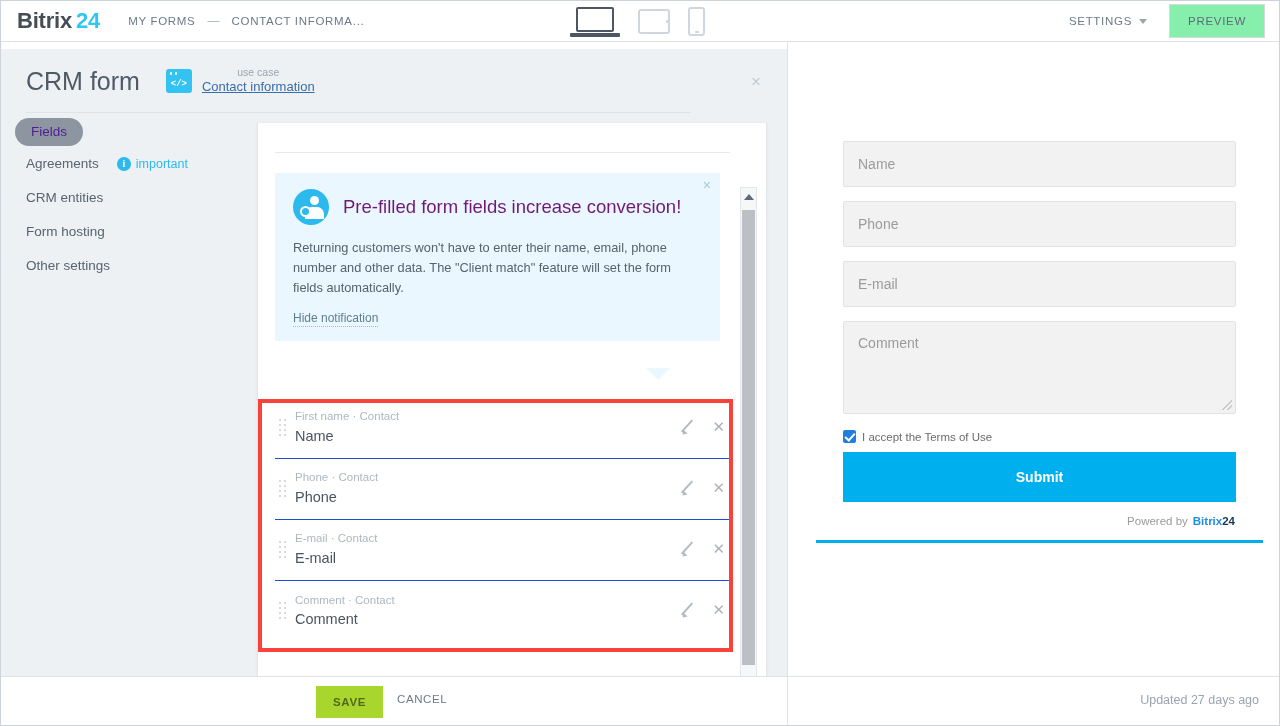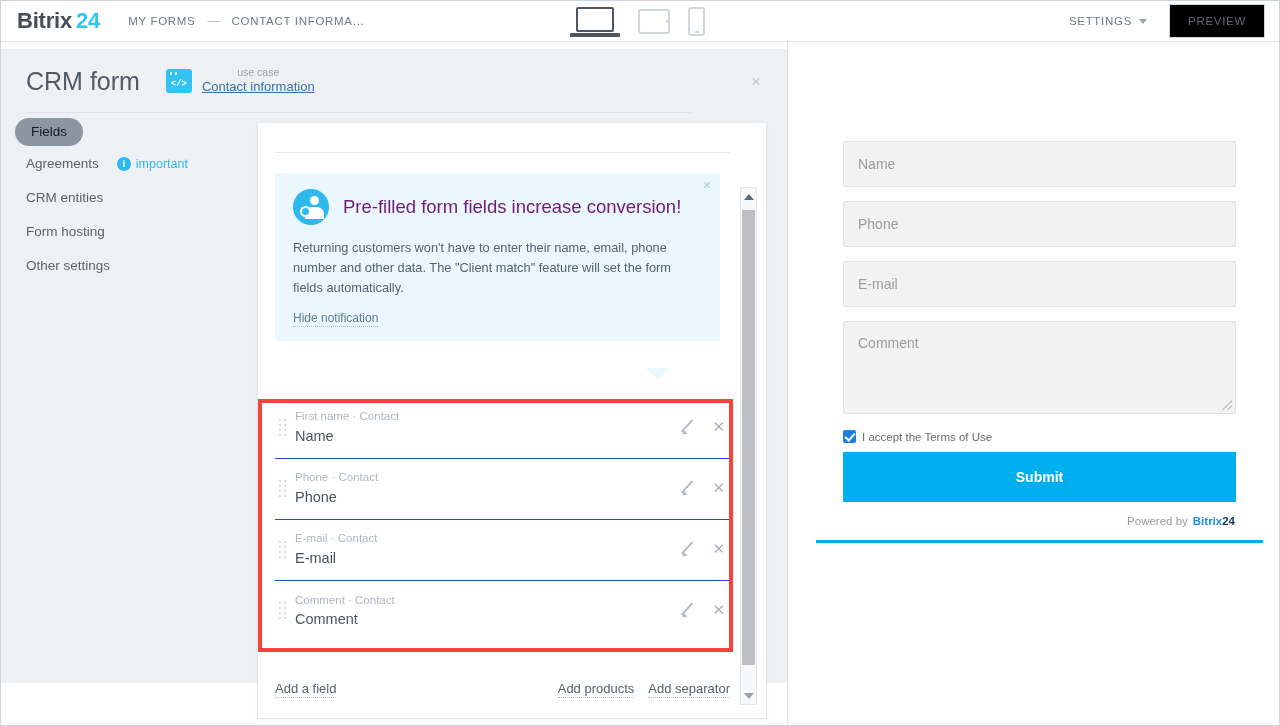--- a/index.html
+++ b/index.html
@@ -86,21 +86,21 @@
     cursor: pointer; white-space: nowrap;
   }
   .caret-dn {
     width: 0; height: 0; margin-left: 7px;
     border-left: 4px solid transparent; border-right: 4px solid transparent;
     border-top: 5px solid #9aa5b1;
   }
   .preview-btn {
     margin-left: 22px;
     width: 96px; height: 34px;
-    border: 1px solid #d5dae0; background: #000000;
+    border: 1px solid #d5dae0; background: #86efac;
     color: #5d6b79; font-size: 11.5px; letter-spacing: 0.7px;
     text-transform: uppercase; cursor: pointer;
     display: flex; align-items: center; justify-content: center;
   }
   .publish-wrap {
     margin-left: 14px; margin-right: 0;
     display: flex; height: 40px; align-items: stretch;
   }
   .publish-btn {
     background: #2cb9ee; color: #fff;
@@ -162,21 +162,21 @@
   }
   .head-rule {
     position: absolute; left: 25px; top: 63px;
     width: 665px; height: 1px; background: #e0e4e9;
   }
 
   
   .sidebar { position: absolute; left: 0; top: 64px; width: 256px; }
   .side-pill {
     margin: 5px 0 0 14px; padding: 6px 16px 7px;
-    display: inline-block; background: #8d95a0; color: #0f172a;
+    display: inline-block; background: #8d95a0; color: #4c1d95;
     border-radius: 14px; font-size: 13.5px; cursor: pointer;
   }
   .side-item {
     margin: 0 0 0 25px; padding: 10px 0 9px;
     font-size: 13.5px; color: #58636f; cursor: pointer;
     display: flex; align-items: center;
   }
   .badge-imp { display: flex; align-items: center; margin-left: 18px; }
   .ico-info {
     width: 14px; height: 14px; border-radius: 50%;
@@ -647,15 +647,20 @@
     </div>
     <div class="pv-submit">Submit</div>
     <div class="pv-powered">
       <span>Powered by</span>
       <span class="bx">Bitrix</span>
         <span class="bx24">24</span>
     </div>
     <div class="pv-rule"></div>
   </div>
 
+  <div class="bottom">
+    <div class="save-btn">SAVE</div>
+    <div class="cancel-btn">CANCEL</div>
+    <div class="updated">Updated 27 days ago</div>
+  </div>
   <div class="bottom-split"></div>
 
 </div>
 
 </body></html>

